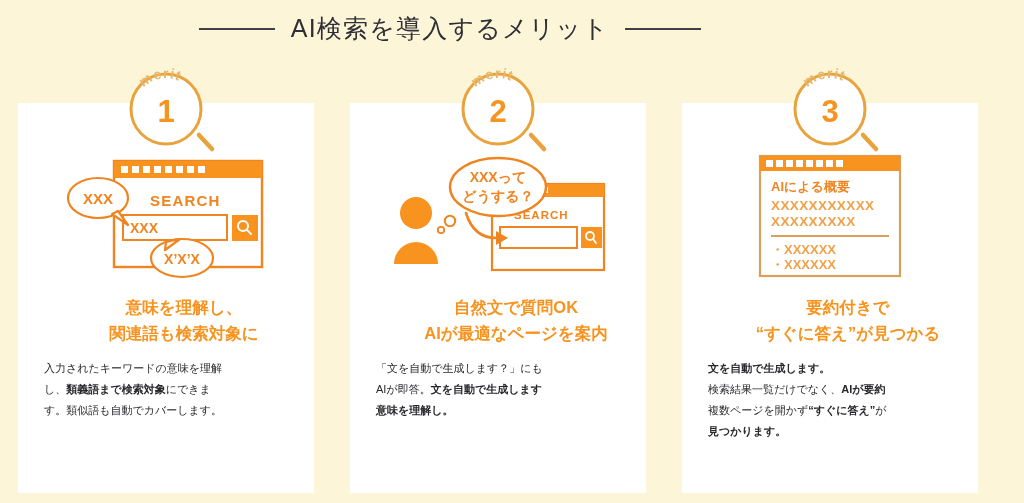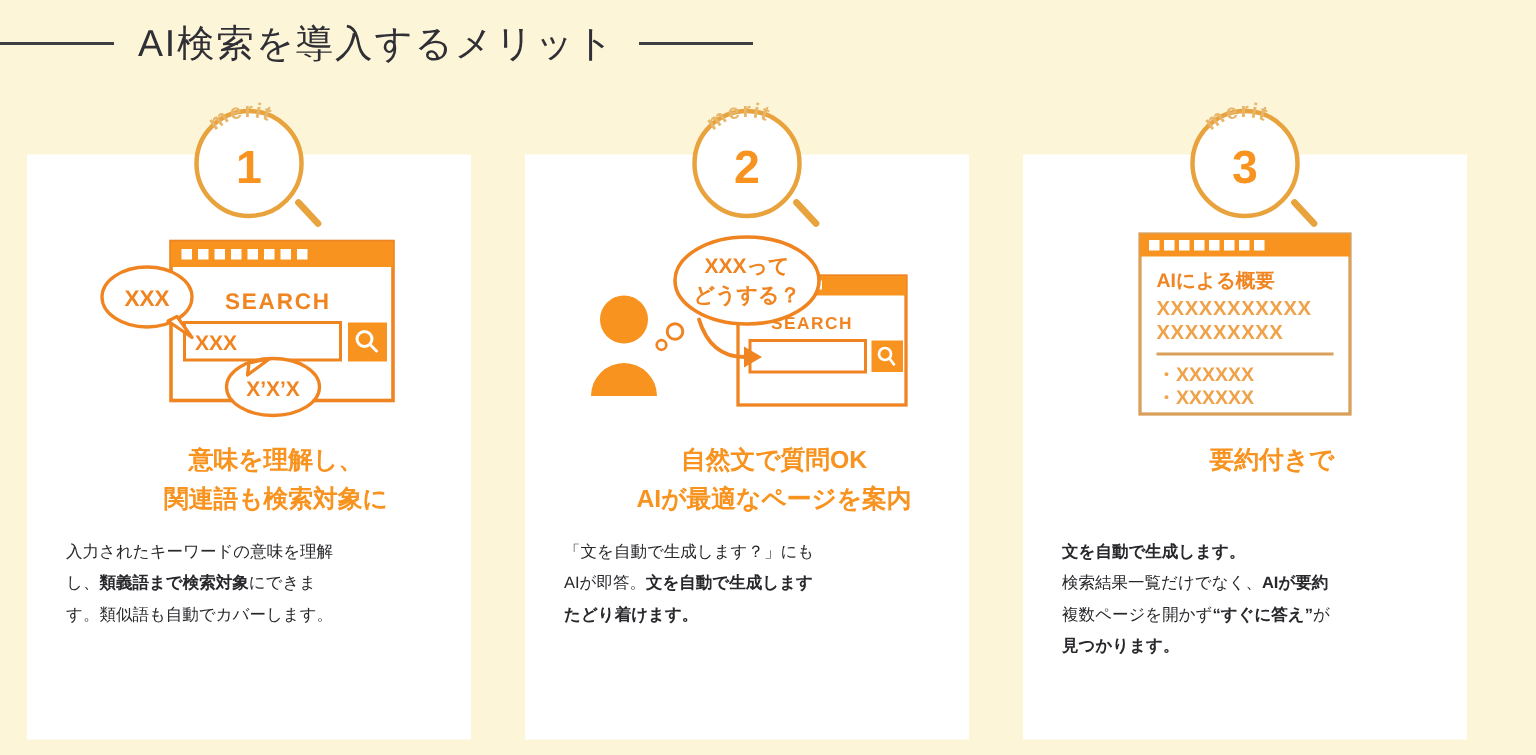--- a/index.html
+++ b/index.html
@@ -7,21 +7,21 @@
     width: 1024px; height: 503px;
     background: #fcf5d8;
     font-family: "Liberation Sans", "DejaVu Sans", sans-serif;
     overflow: hidden;
   }
   .page { position: relative; width: 1024px; height: 503px; background: #fcf5d8; }
 
   
   .title-row {
     position: absolute; top: 12px; left: 0; width: 900px;
-    display: flex; align-items: center; gap: 16px;
+    display: flex; align-items: center; justify-content: center; gap: 16px;
   }
   .title-rule { width: 76px; height: 2px; background: #3f3f46; }
   .title-text {
     font-size: 25px; font-weight: 500; color: #2f2f35;
     letter-spacing: 1.2px; white-space: nowrap;
   }
 
   
   .cards { position: absolute; top: 103px; left: 18px; width: 988px; height: 390px;
            display: flex; gap: 36px; }
@@ -187,21 +187,21 @@
       </div>
 
       <div class="head">
         <span class="nowrapline">自然文で質問OK</span>
         <span class="nowrapline">AIが最適なページを案内</span>
       </div>
 
       <div class="body">
         <span class="nowrapline"><span>「文を自動で生成します？」にも</span></span>
         <span class="nowrapline"><span>AIが即答。</span><b>文を自動で生成します</b></span>
-        <span class="nowrapline"><b>たどり着けます。</b></span>
+        <span class="nowrapline"><b>意味を理解し。</b></span>
       </div>
     </div>
 
     <div class="card">
 
       <div class="badge">
         <svg width="110" height="96" viewBox="0 0 110 96">
           <path d="M88 74 L101 88" stroke="#e8a33d" stroke-width="4.5" stroke-linecap="round" fill="none"></path>
           <circle cx="55" cy="48" r="35" fill="#ffffff" stroke="#e8a33d" stroke-width="3"></circle>
           <path id="meritArc3" d="M 24 48 A 31 31 0 0 1 86 48" fill="none"></path>
@@ -230,20 +230,21 @@
           <text x="21" y="60" font-size="13.5" font-weight="bold" fill="#f0a24a" letter-spacing="0.4">XXXXXXXXXXX</text>
           <text x="21" y="76" font-size="13.5" font-weight="bold" fill="#f0a24a" letter-spacing="0.4">XXXXXXXXX</text>
           <line x1="21" y1="86" x2="139" y2="86" stroke="#d9a05b" stroke-width="2"></line>
           <text x="21" y="104" font-size="13" font-weight="bold" fill="#f0a24a">・XXXXXX</text>
           <text x="21" y="119" font-size="13" font-weight="bold" fill="#f0a24a">・XXXXXX</text>
         </svg>
       </div>
 
       <div class="head">
         <span class="nowrapline">要約付きで</span>
+        <span class="nowrapline">“すぐに答え”が見つかる</span>
       </div>
 
       <div class="body">
         <span class="nowrapline"><b>文を自動で生成します。</b></span>
         <span class="nowrapline"><span>検索結果一覧だけでなく、</span><b>AIが要約</b></span>
         <span class="nowrapline"><span>複数ページを開かず</span><b>“すぐに答え”</b><span>が</span></span>
         <span class="nowrapline"><b>見つかります。</b></span>
       </div>
     </div>
 

